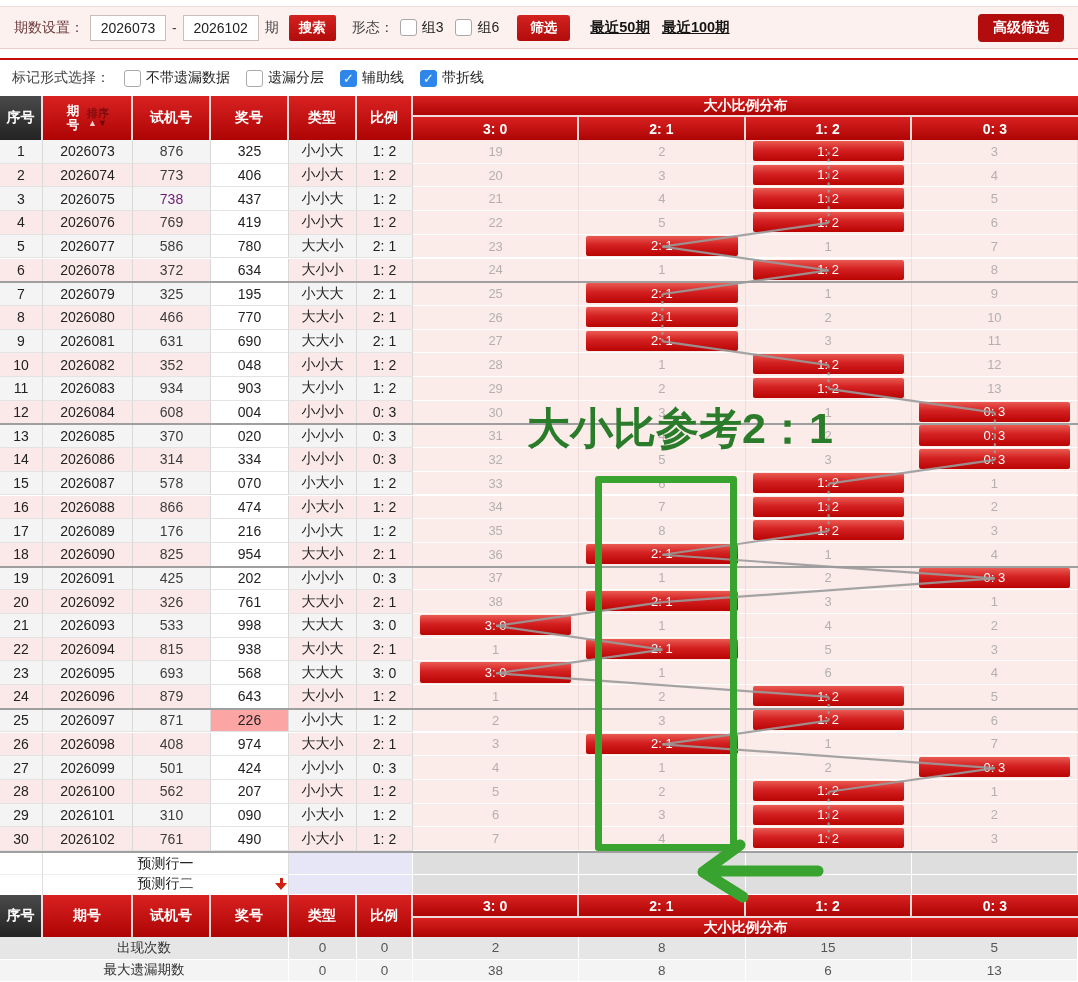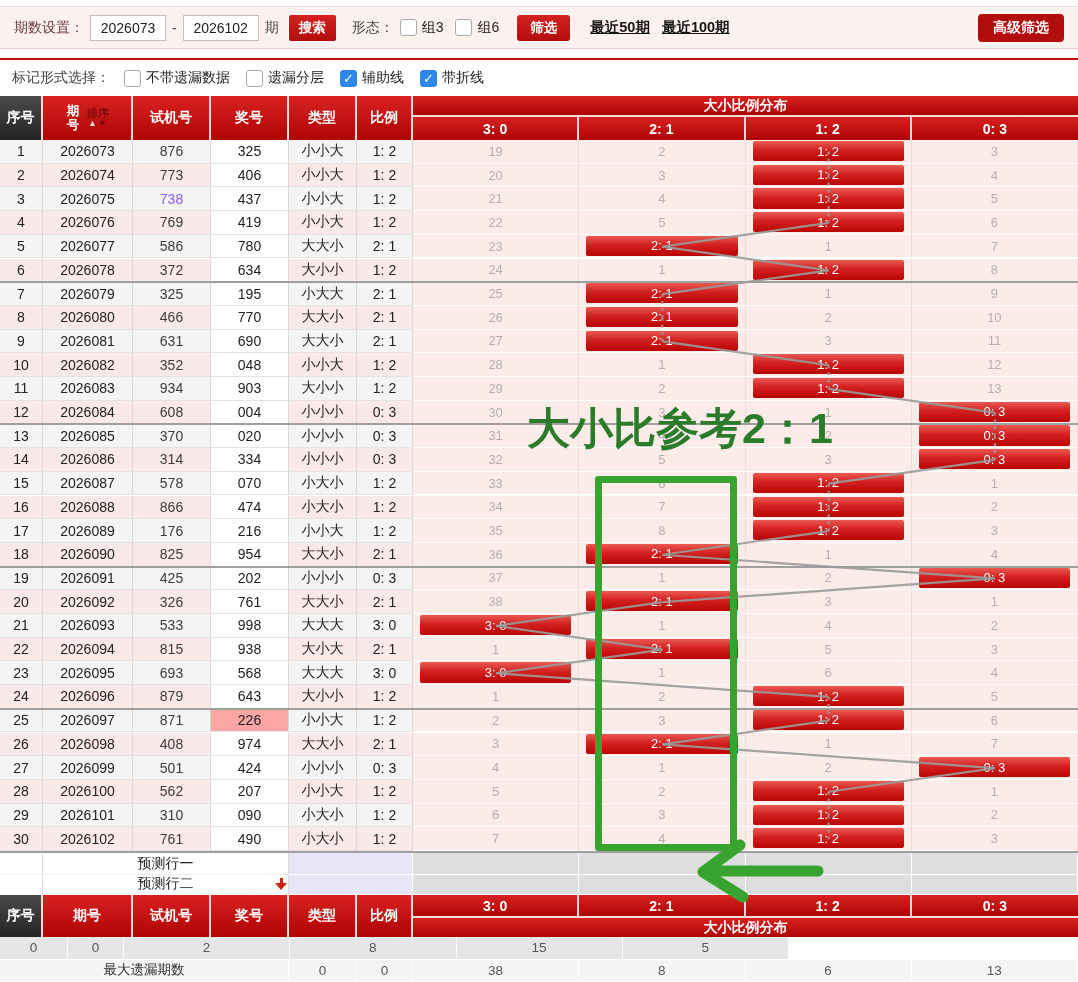--- a/index.html
+++ b/index.html
@@ -181,21 +181,21 @@
         <div class="cell dcell" style="width: 166.25px;">
           <div class="pill">1: 2</div>
         </div>
         <div class="cell dcell" style="width: 166.25px;">
           <span class="miss">4</span>
         </div>
       </div>
       <div class="abs" style="left: 0px; top: 187.4px; width: 1078px; height: 23.7px; display: flex;">
         <div class="cell lcell" style="width: 43px; background: rgb(244, 244, 244);">3</div>
         <div class="cell lcell" style="width: 90px; background: rgb(244, 244, 244);">2026075</div>
-        <div class="cell lcell" style="width: 78px; background: rgb(244, 244, 244); color: #8b5cf6;">738</div>
+        <div class="cell lcell" style="width: 78px; background: rgb(244, 244, 244); color: #701a75;">738</div>
         <div class="cell lcell" style="width: 78px; background: rgb(255, 255, 255);">437</div>
         <div class="cell lcell" style="width: 68px; background: rgb(244, 244, 244);">小小大</div>
         <div class="cell lcell" style="width: 56px; background: rgb(244, 244, 244);">1: 2</div>
         <div class="cell dcell" style="width: 166.25px;">
           <span class="miss">21</span>
         </div>
         <div class="cell dcell" style="width: 166.25px;">
           <span class="miss">4</span>
         </div>
         <div class="cell dcell" style="width: 166.25px;">
@@ -813,20 +813,21 @@
   <div id="ratio-header-bottom" class="abs" style="left:413px;top:895px;width:665px;height:21px;display:flex;">
       <div class="hdr-red flexc" style="width: 166.25px; height: 100%; border-right: 2px solid rgb(243, 218, 218); box-sizing: border-box;">3: 0</div>
       <div class="hdr-red flexc" style="width: 166.25px; height: 100%; border-right: 2px solid rgb(243, 218, 218); box-sizing: border-box;">2: 1</div>
       <div class="hdr-red flexc" style="width: 166.25px; height: 100%; border-right: 2px solid rgb(243, 218, 218); box-sizing: border-box;">1: 2</div>
       <div class="hdr-red flexc" style="width: 166.25px; height: 100%;">0: 3</div>
     </div>
   <div class="abs hdr-red flexc" style="left:413px;top:916px;width:665px;height:21px;border-top:2px solid #f3dada;box-sizing:border-box;">大小比例分布</div>
 
   <div id="summary">
       <div class="abs" style="left: 0px; top: 937px; width: 1078px; height: 22.5px; display: flex;">
+        <div class="sum-cell" style="width: 289px; background: rgb(230, 230, 230); color: rgb(51, 51, 51);">出现次数</div>
         <div class="sum-cell" style="width: 68px; background: rgb(230, 230, 230);">0</div>
         <div class="sum-cell" style="width: 56px; background: rgb(230, 230, 230);">0</div>
         <div class="sum-cell" style="width: 166.25px; background: rgb(230, 230, 230);">2</div>
         <div class="sum-cell" style="width: 166.25px; background: rgb(230, 230, 230);">8</div>
         <div class="sum-cell" style="width: 166.25px; background: rgb(230, 230, 230);">15</div>
         <div class="sum-cell" style="width: 166.25px; background: rgb(230, 230, 230);">5</div>
       </div>
       <div class="abs" style="left: 0px; top: 959.5px; width: 1078px; height: 22.5px; display: flex;">
         <div class="sum-cell" style="width: 289px; background: rgb(244, 244, 244); color: rgb(51, 51, 51);">最大遗漏期数</div>
         <div class="sum-cell" style="width: 68px; background: rgb(244, 244, 244);">0</div>

